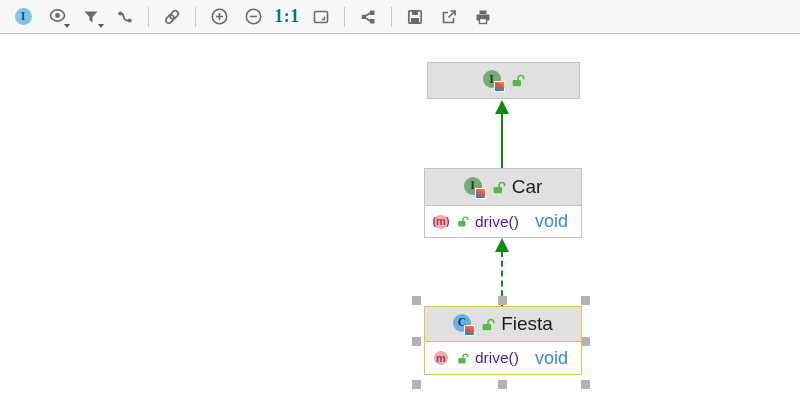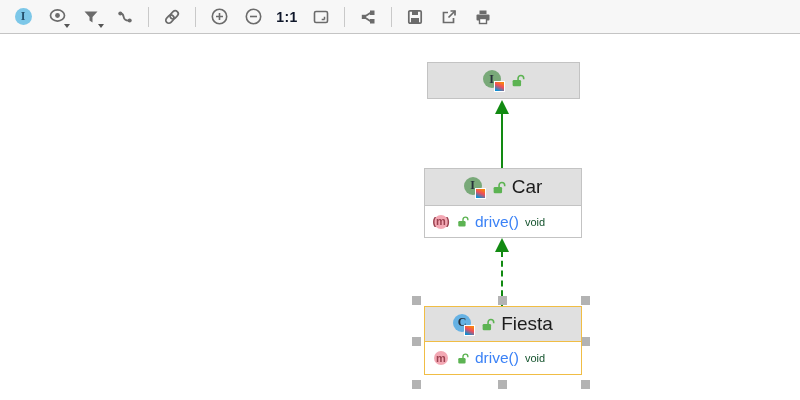--- a/index.html
+++ b/index.html
@@ -19,21 +19,21 @@
     display:flex;align-items:center;justify-content:center;position:relative;
     flex:0 0 auto;
   }
   .tsep{width:1px;height:20px;background:#c9c9c9;margin:0 6px;flex:0 0 auto;}
   .caret{
     position:absolute;right:0px;bottom:2px;width:0;height:0;
     border-left:3.5px solid transparent;border-right:3.5px solid transparent;
     border-top:4px solid #555;
   }
   .ticon{display:block;}
-  .lbl11{font-size:14px;font-weight:700;color:#0f172a;letter-spacing:0.5px;}
+  .lbl11{font-size:18px;font-weight:700;color:#0f766e;letter-spacing:0.5px;font-family:Liberation Serif, serif;}
   .ibadge{
     width:17px;height:17px;border-radius:50%;background:#7cc7e8;
     display:flex;align-items:center;justify-content:center;
     font-family:"Liberation Serif", serif;font-size:12px;color:#24506b;font-weight:600;
   }
   
   .canvas{position:absolute;left:0;top:35px;width:800px;height:365px;background:#fff;}
 
   .node{
     position:absolute;background:#fff;border:1px solid #c3c3c3;box-sizing:border-box;
@@ -42,22 +42,22 @@
   .node-header{
     background:#e0e0e0;display:flex;align-items:center;justify-content:center;
     gap:6px;box-sizing:border-box;
   }
   .node-title{font-size:19px;color:#1c1c1c;}
   .node-body{
     background:#fff;border-top:1px solid #c3c3c3;display:flex;align-items:center;
     gap:6px;padding-left:7px;box-sizing:border-box;
   }
   .node.selected .node-body{border-top:1px solid #f0bd45;}
-  .member-text{font-size:15.5px;color:#3b82f6;}
-  .member-type{font-size:11px;color:#14532d;}
+  .member-text{font-size:15.5px;color:#4c1d95;}
+  .member-type{font-size:18px;color:#3b82f6;margin-left:10px;}
 
   
   .kicon{position:relative;width:21px;height:21px;flex:0 0 auto;}
   .kcircle{
     position:absolute;left:0;top:0;width:18px;height:18px;border-radius:50%;
     display:flex;align-items:center;justify-content:center;
     font-family:"Liberation Serif", serif;font-size:12px;font-weight:600;color:#27313a;
   }
   .kcircle.iface{background:#79a979;}
   .kcircle.klass{background:#66b2e4;}

